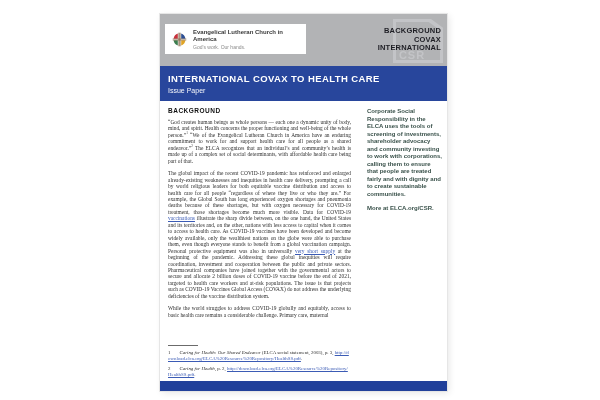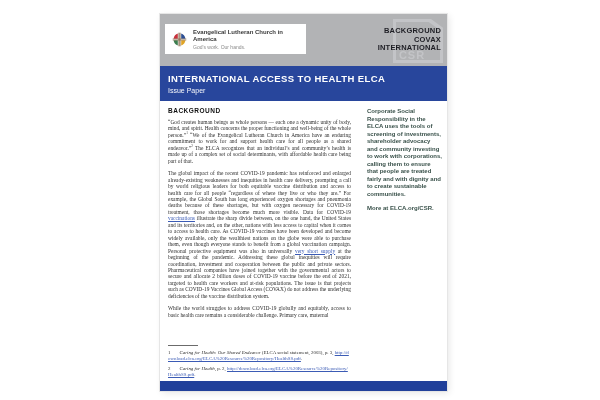--- a/index.html
+++ b/index.html
@@ -97,21 +97,21 @@
       </div>
 
       <div class="csr-text">
         <div>BACKGROUND</div>
         <div>COVAX</div>
         <div>INTERNATIONAL</div>
       </div>
     </div>
 
     <div class="banner">
-      <div class="banner-title">INTERNATIONAL ACCESS TO HEALTH ELCA</div>
+      <div class="banner-title">INTERNATIONAL COVAX TO HEALTH CARE</div>
       <div class="banner-subtitle">Issue Paper</div>
     </div>
 
     <div class="content">
       <div class="main-col">
         <div class="section-heading">BACKGROUND</div>
         <div>
             <p><span class="seg-p">“God creates human beings as whole persons — each one a dynamic unity of body, mind, and spirit. Health concerns the proper functioning and well-being of the whole person.”</span><span class="seg-sup">1</span><span class="seg-p"> “We of the Evangelical Lutheran Church in America have an enduring commitment to work for and support health care for all people as a shared endeavor.”</span><span class="seg-sup">2</span><span class="seg-p"> The ELCA recognizes that an individual’s and community’s health is made up of a complex set of social determinants, with affordable health care being part of that.</span></p>
             <p><span class="seg-p">The global impact of the recent COVID-19 pandemic has reinforced and enlarged already-existing weaknesses and inequities in health care delivery, prompting a call by world religious leaders for both equitable vaccine distribution and access to health care for all people “regardless of where they live or who they are.” For example, the Global South has long experienced oxygen shortages and pneumonia deaths because of these shortages, but with oxygen necessary for COVID-19 treatment, those shortages become much more visible. Data for COVID-19 </span><span class="seg-l">vaccinations</span><span class="seg-p"> illustrate the sharp divide between, on the one hand, the United States and its territories and, on the other, nations with less access to capital when it comes to access to health care. As COVID-19 vaccines have been developed and become widely available, only the wealthiest nations on the globe were able to purchase them, even though everyone stands to benefit from a global vaccination campaign. Personal protective equipment was also in universally </span><span class="seg-l">very short supply</span><span class="seg-p"> at the beginning of the pandemic. Addressing these global inequities will require coordination, investment and cooperation between the public and private sectors. Pharmaceutical companies have joined together with the governmental actors to secure and allocate 2 billion doses of COVID-19 vaccine before the end of 2021, targeted to health care workers and at-risk populations. The issue is that projects such as COVID-19 Vaccines Global Access (COVAX) do not address the underlying deficiencies of the vaccine distribution system.</span></p>
             <p><span class="seg-p">While the world struggles to address COVID-19 globally and equitably, access to basic health care remains a considerable challenge. Primary care, maternal</span></p>

